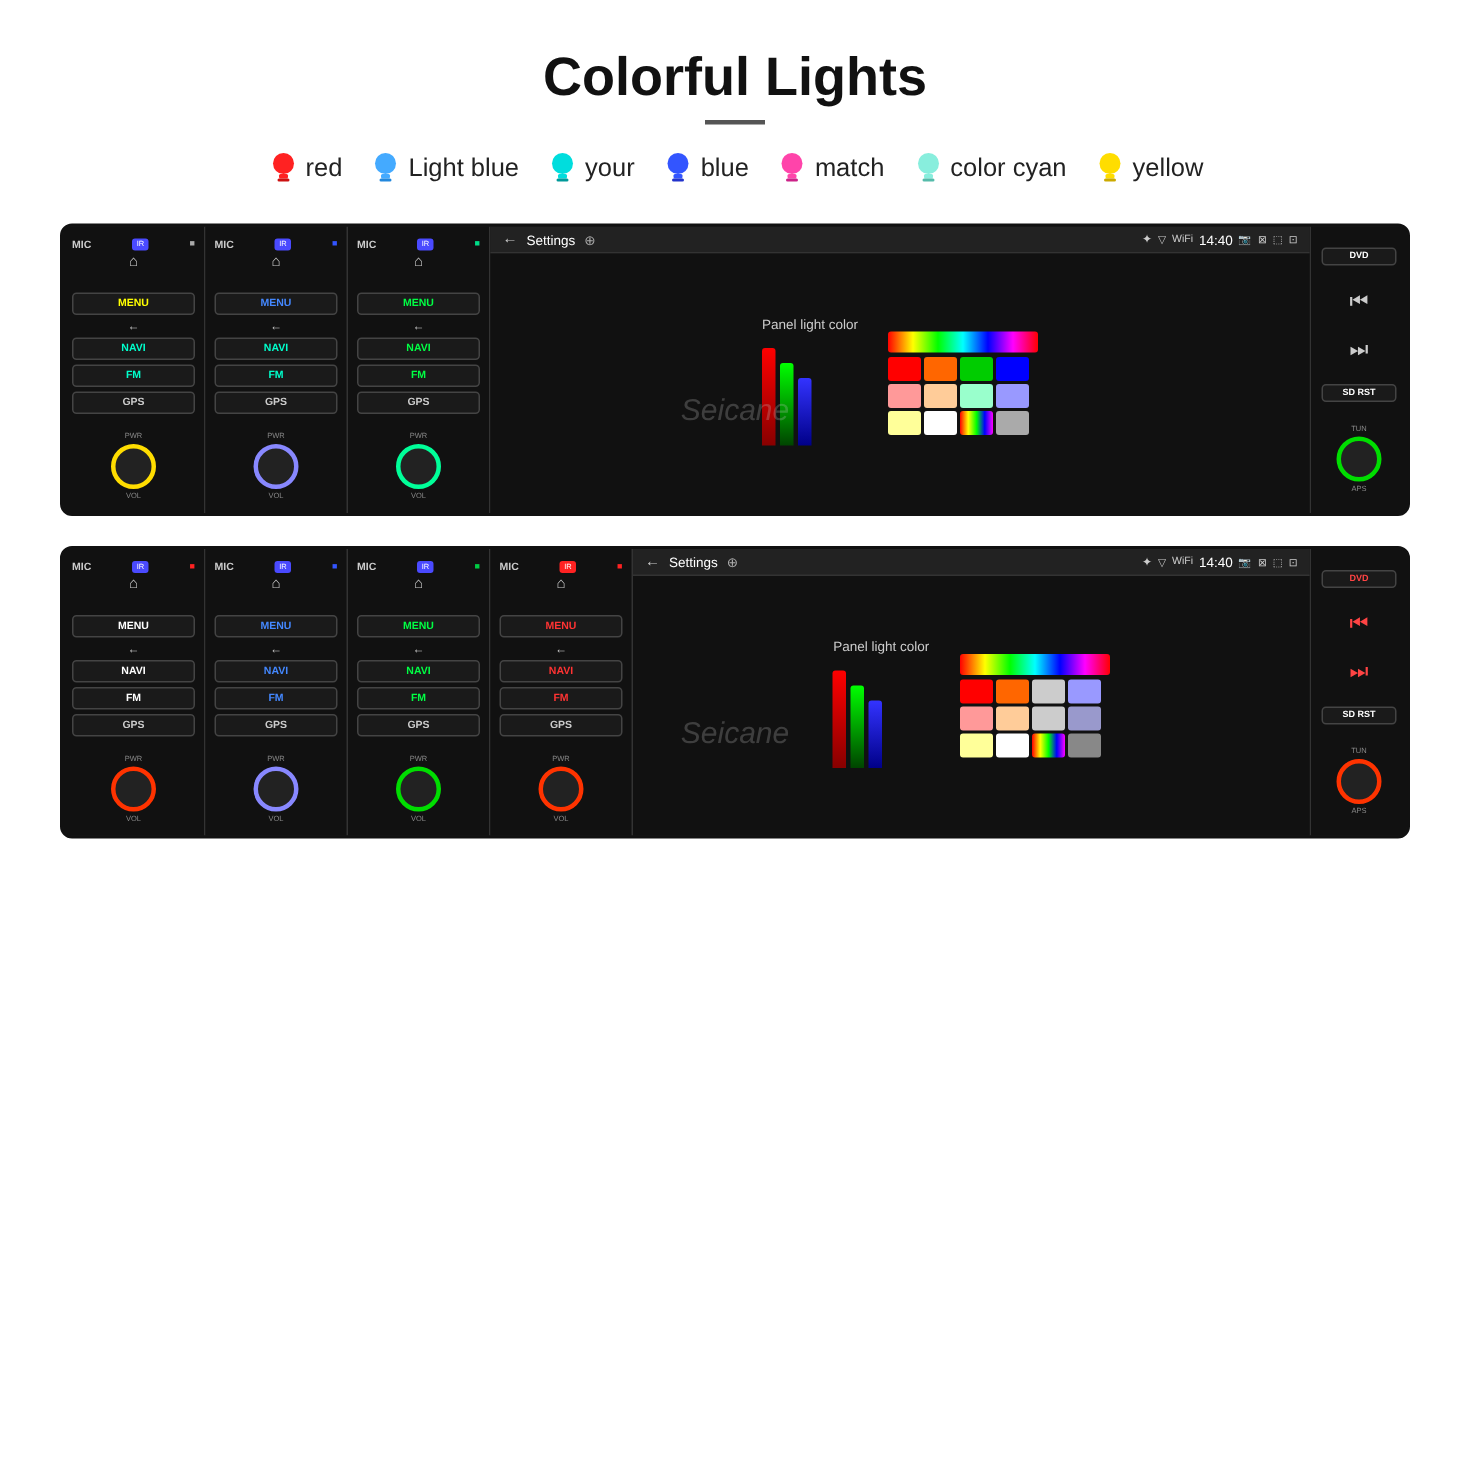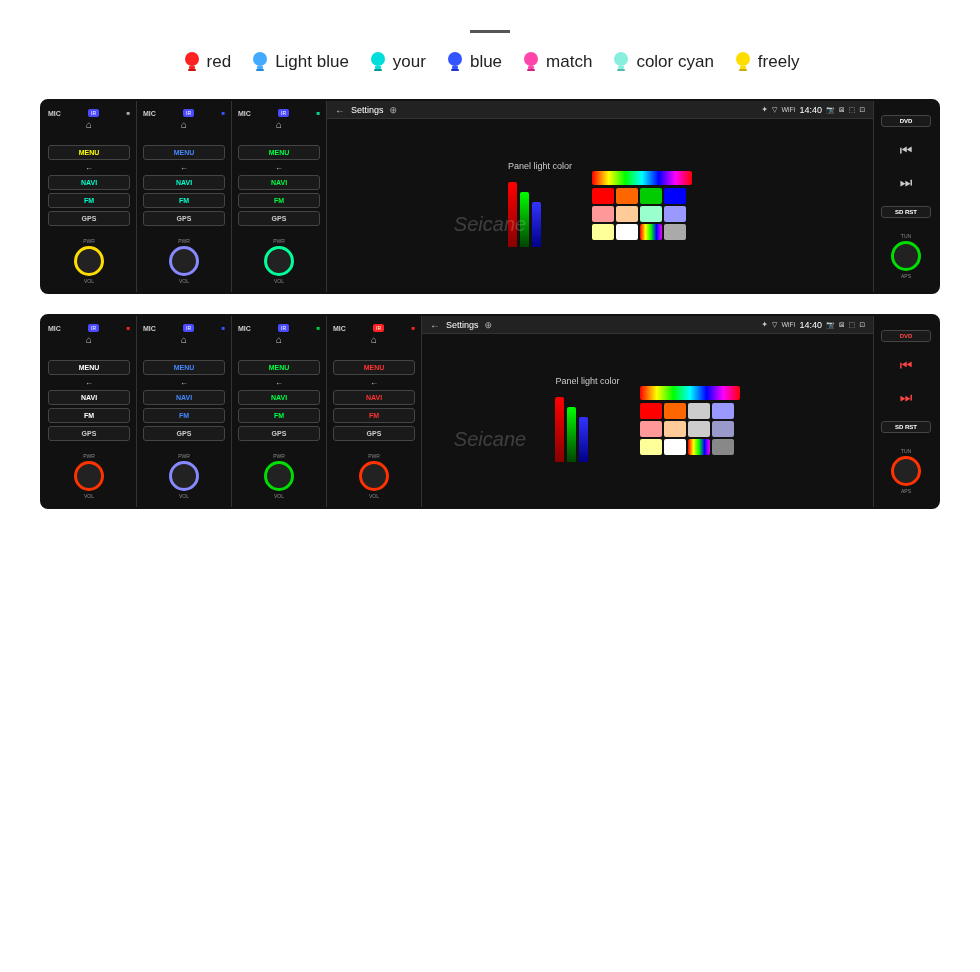--- a/index.html
+++ b/index.html
@@ -288,20 +288,21 @@
     .nav-btn.menu-blue { color: #4488ff; }
 
     .nav-btn.menu-green { color: #00ff44; }
   </style>
 </head>
 <body>
 
 <div class="page-container">
 
   <div class="title-section">
+    <h1 class="main-title">Colorful Lights</h1>
     <div class="title-divider"></div>
   </div>
 
   <div class="color-indicators">
 
     <div class="color-item">
       <svg class="bulb-icon" viewBox="0 0 22 26">
         <circle cx="11" cy="10" r="7" fill="#ff2222"></circle>
         <rect x="8" y="17" width="6" height="3" rx="1" fill="#ff2222"></rect>
         <rect x="7" y="20" width="8" height="2" rx="1" fill="#cc1111"></rect>
@@ -353,21 +354,21 @@
       </svg>
       <span>color cyan</span>
     </div>
 
     <div class="color-item">
       <svg class="bulb-icon" viewBox="0 0 22 26">
         <circle cx="11" cy="10" r="7" fill="#ffdd00"></circle>
         <rect x="8" y="17" width="6" height="3" rx="1" fill="#ffdd00"></rect>
         <rect x="7" y="20" width="8" height="2" rx="1" fill="#ccaa00"></rect>
       </svg>
-      <span>freely</span>
+      <span>yellow</span>
     </div>
   </div>
 
   <div class="unit-outer" style="margin-bottom:18px;">
     <div class="car-unit">
 
       <div class="unit-panel" style="min-width:95px;">
         <div class="unit-top">
           <span class="mic-label">MIC</span>
           <span class="ir-badge">IR</span>

